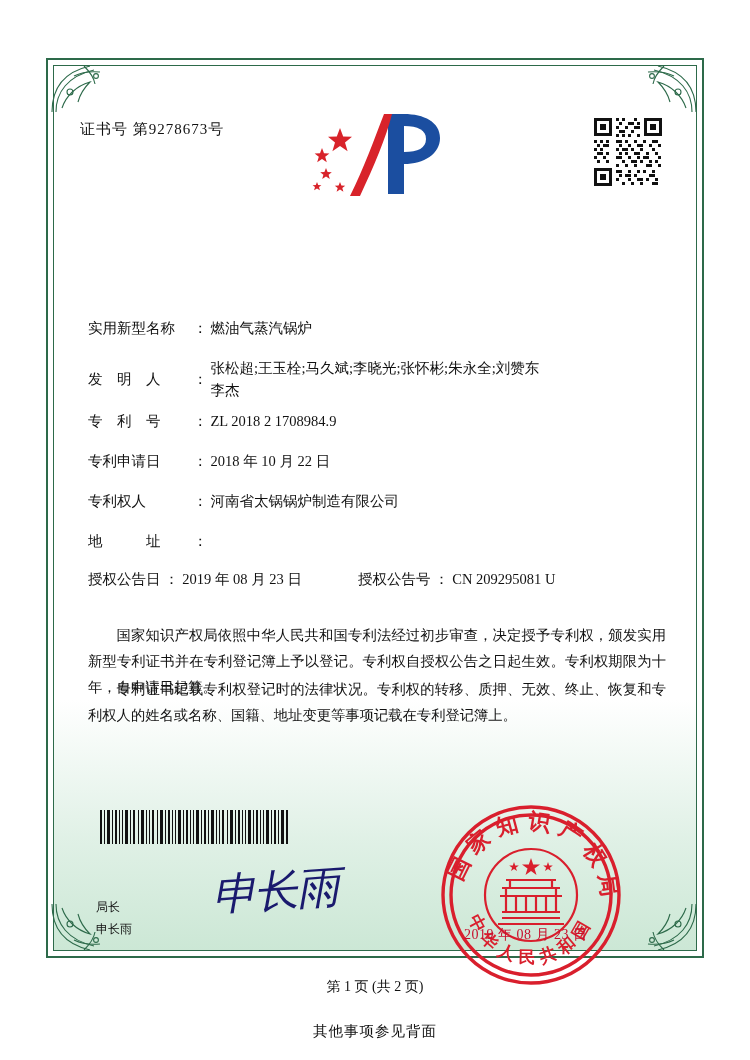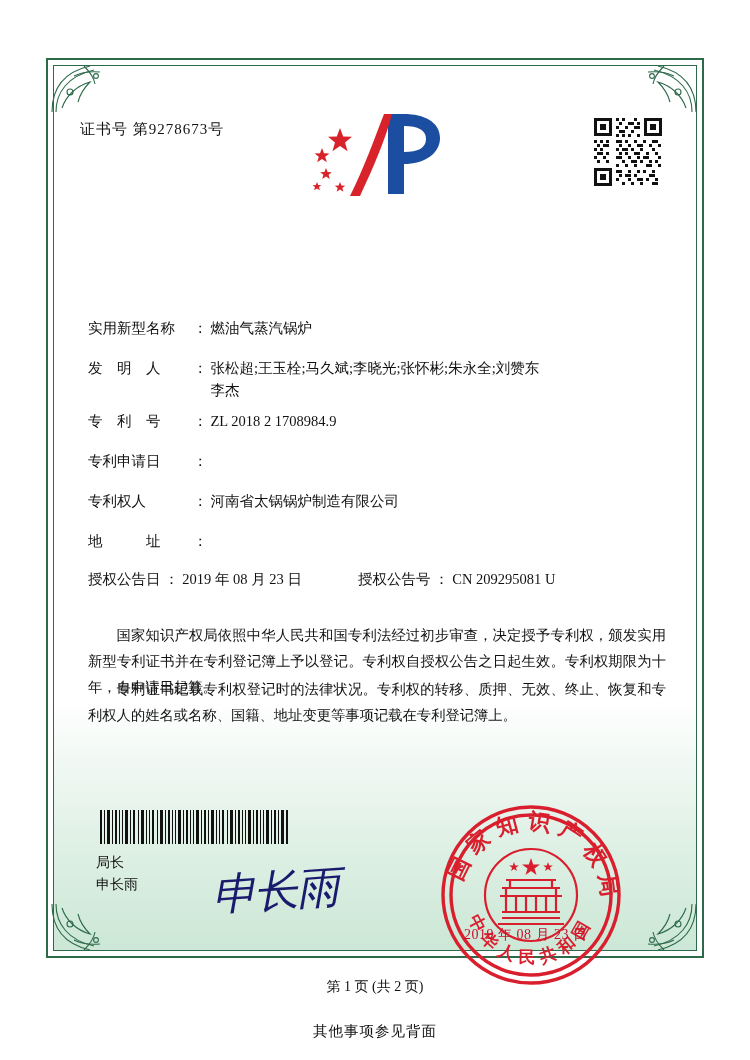--- a/index.html
+++ b/index.html
@@ -88,21 +88,21 @@
     font-family: "DejaVu Serif", "Liberation Serif", serif;
   }
   
   .fields {
     position: absolute;
     left: 88px; top: 318px;
     width: 580px;
   }
   .row {
     display: flex;
-    align-items: flex-start;
+    align-items: center;
     margin-bottom: 18px;
     font-size: 14.5px;
     line-height: 1.5;
   }
   .row .label {
     flex: 0 0 auto;
     white-space: pre;
     font-size: 14.5px;
   }
   .row .colon {
@@ -156,22 +156,22 @@
     position: absolute;
     left: 464px; top: 926px;
     font-size: 14px;
     color: #c8102e;
     letter-spacing: 0.5px;
     font-family: "Liberation Serif", "DejaVu Serif", serif;
   }
   
   .director {
     position: absolute;
-    left: 96px; top: 852px;
-    font-size: 14px;
+    left: 96px; top: 896px;
+    font-size: 12px;
     line-height: 22px;
   }
   .signature {
     position: absolute;
     left: 212px; top: 862px;
     font-size: 44px;
     color: #1a1a6e;
     font-family: "DejaVu Serif", serif;
     font-style: italic;
     transform: rotate(-4deg);
@@ -394,20 +394,21 @@
 
     <div class="row">
       <div class="label label-wide">专　利　号</div>
       <div class="colon">：</div>
       <div class="value">ZL 2018 2 1708984.9</div>
     </div>
 
     <div class="row">
       <div class="label label-wide">专利申请日</div>
       <div class="colon">：</div>
+      <div class="value">2018 年 10 月 22 日</div>
     </div>
 
     <div class="row">
       <div class="label label-wide">专利权人</div>
       <div class="colon">：</div>
       <div class="value">河南省太锅锅炉制造有限公司</div>
     </div>
 
     <div class="row">
       <div class="label label-wide">地　　　址</div>

